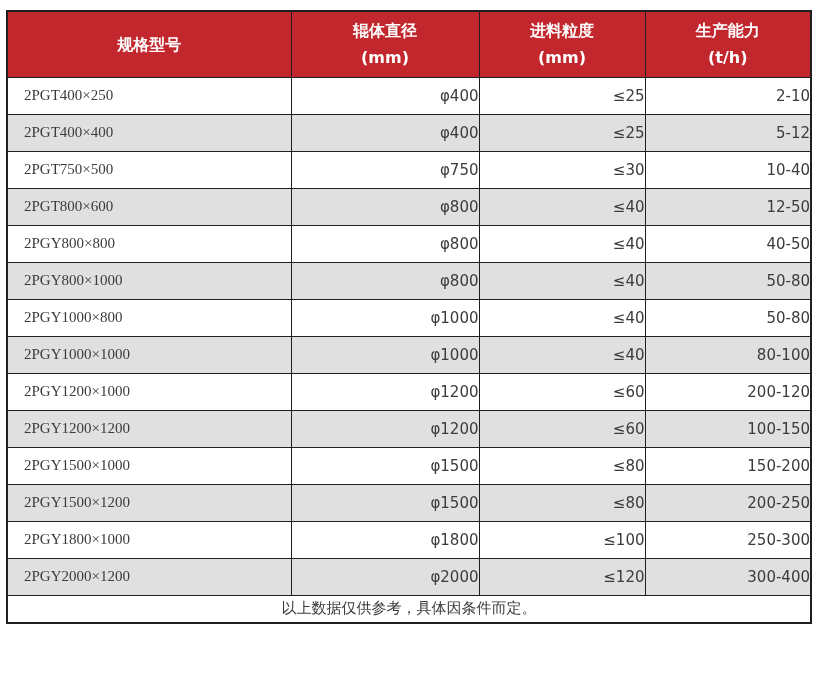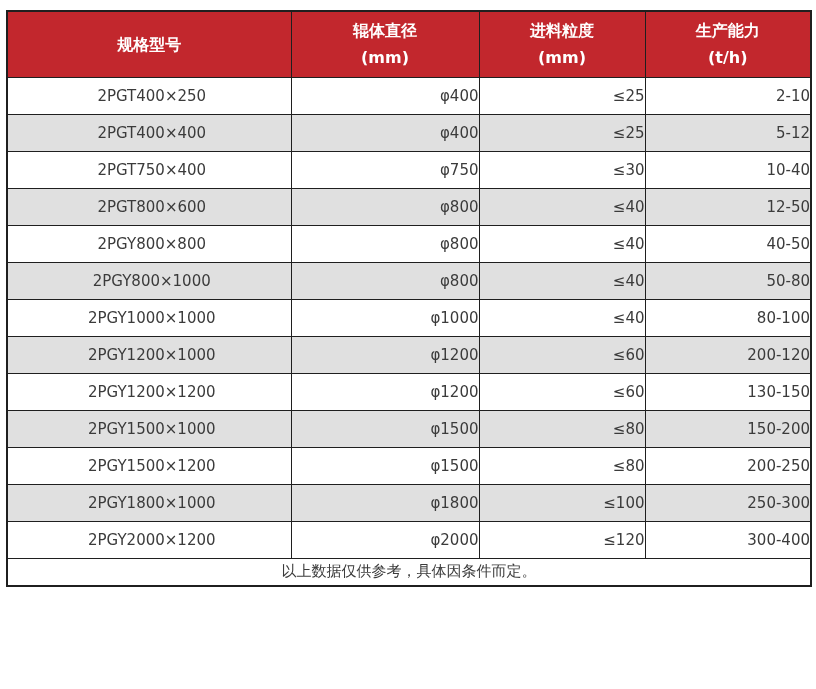--- a/index.html
+++ b/index.html
@@ -50,22 +50,23 @@
   .spec-table tbody td {
     height: 37px;
     font-size: 15px;
     color: var(--body-fg);
     background: #ffffff;
     vertical-align: middle;
     padding: 0;
     text-align: right;
   }
   .spec-table tbody td.model {
-    text-align: center;
-    padding-left: 5px;
+    text-align: left;
+    padding-left: 16px;
+    font-family: Liberation Serif, serif;
   }
   .spec-table tbody tr:nth-child(even) td {
     background: var(--alt-bg);
   }
   .spec-table tfoot td {
     height: 28px;
     font-size: 15px;
     color: var(--body-fg);
     background: #ffffff;
     text-align: center;
@@ -110,60 +111,66 @@
       <td>≤25</td>
       <td>2-10</td>
     </tr>
     <tr>
       <td class="model">2PGT400×400</td>
       <td>φ400</td>
       <td>≤25</td>
       <td>5-12</td>
     </tr>
     <tr>
-      <td class="model">2PGT750×400</td>
+      <td class="model">2PGT750×500</td>
       <td>φ750</td>
       <td>≤30</td>
       <td>10-40</td>
     </tr>
     <tr>
       <td class="model">2PGT800×600</td>
       <td>φ800</td>
       <td>≤40</td>
       <td>12-50</td>
     </tr>
     <tr>
       <td class="model">2PGY800×800</td>
       <td>φ800</td>
       <td>≤40</td>
       <td>40-50</td>
     </tr>
     <tr>
       <td class="model">2PGY800×1000</td>
       <td>φ800</td>
+      <td>≤40</td>
+      <td>50-80</td>
+    </tr>
+    <tr>
+      <td class="model">2PGY1000×800</td>
+      <td>φ1000</td>
       <td>≤40</td>
       <td>50-80</td>
     </tr>
     <tr>
       <td class="model">2PGY1000×1000</td>
       <td>φ1000</td>
       <td>≤40</td>
       <td>80-100</td>
     </tr>
     <tr>
       <td class="model">2PGY1200×1000</td>
       <td>φ1200</td>
       <td>≤60</td>
       <td>200-120</td>
     </tr>
     <tr>
       <td class="model">2PGY1200×1200</td>
       <td>φ1200</td>
       <td>≤60</td>
-      <td>130-150</td>
+      <td>100-150</td>
     </tr>
     <tr>
       <td class="model">2PGY1500×1000</td>
       <td>φ1500</td>
       <td>≤80</td>
       <td>150-200</td>
     </tr>
     <tr>
       <td class="model">2PGY1500×1200</td>
       <td>φ1500</td>

